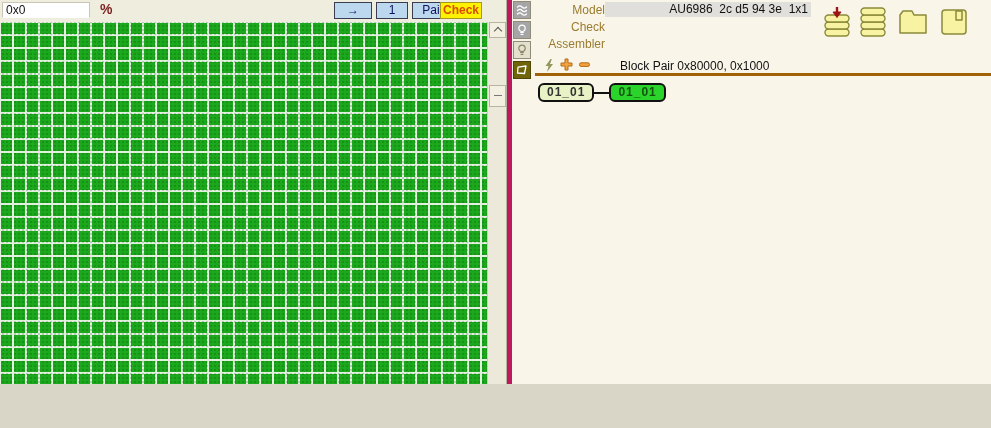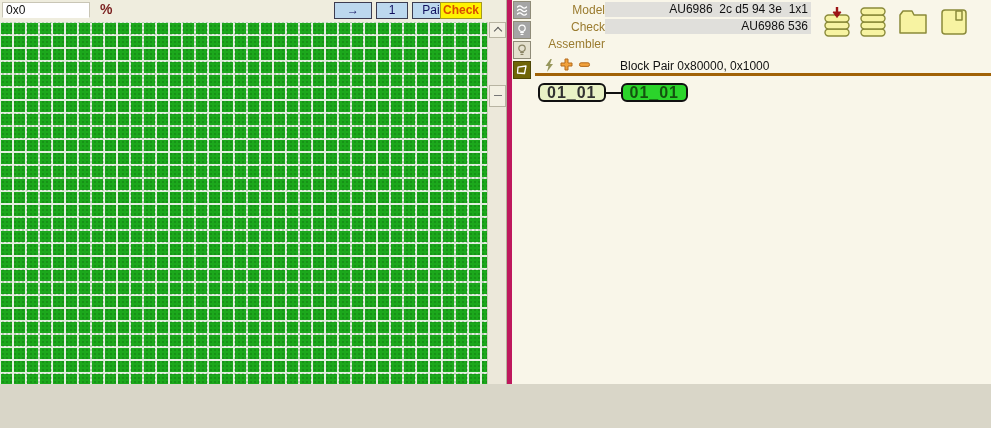--- a/index.html
+++ b/index.html
@@ -69,21 +69,21 @@
   .btoolbar{position:absolute;left:23px;top:57px;width:461px;height:19px;border-bottom:3px solid #a16207;}
   .btool{position:absolute;top:1px;background:none;border:none;padding:0;width:15px;height:15px;}
   .bt-light{left:6px;}
   .bt-add{left:24px;}
   .bt-del{left:42px;}
   .btitle{position:absolute;left:85px;top:2px;color:#111;white-space:pre;}
   
   .blocks{position:absolute;left:26px;top:83px;display:flex;align-items:center;}
   .block{
     height:19px;padding:0 7px;border:2px solid #111;border-radius:6px;
-    font-weight:bold;font-size:16px;line-height:15px;letter-spacing:1px;
+    font-weight:bold;font-size:12px;line-height:15px;letter-spacing:1px;
   }
   .block.normal{background:#E9F2C6;color:#333;}
   .block.active{background:#2BD42B;color:#14520f;}
   .connector{width:15px;height:0;border-top:2px solid #111;}
   
   .footer{
     position:absolute;left:0;top:418px;width:991px;height:10px;
     background-color:#F3F1E3;border-top:1px solid #dcd9c8;
     background-image:radial-gradient(circle,#A5A190 32%,transparent 36%);
     background-size:3px 3px;background-position:0 2px;
@@ -1330,21 +1330,20 @@
       </button>
     </div>
 
     <div class="inforows">
       <div class="irow">
         <span class="ilabel">Model</span>
         <span class="ivalue">AU6986  2c d5 94 3e  1x1</span>
       </div>
       <div class="irow">
         <span class="ilabel">Check</span>
-        <span class="ivalue">AU6986 536</span>
       </div>
       <div class="irow">
         <span class="ilabel">Assembler</span>
       </div>
     </div>
 
     <button class="ficon fi-1">
       <svg width="30" height="32" viewBox="0 0 30 32" fill="#F7F3A2" stroke="#8a8a3a" stroke-width="1.4">
         <rect x="3" y="23" width="24" height="7" rx="3.5"></rect>
         <rect x="3" y="16" width="24" height="7" rx="3.5"></rect>

